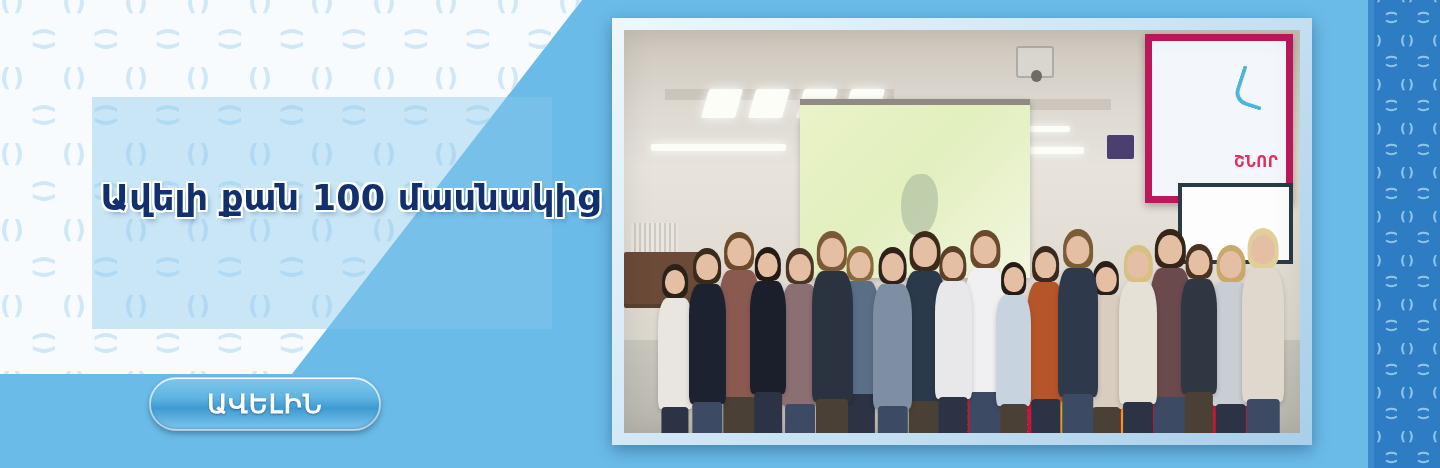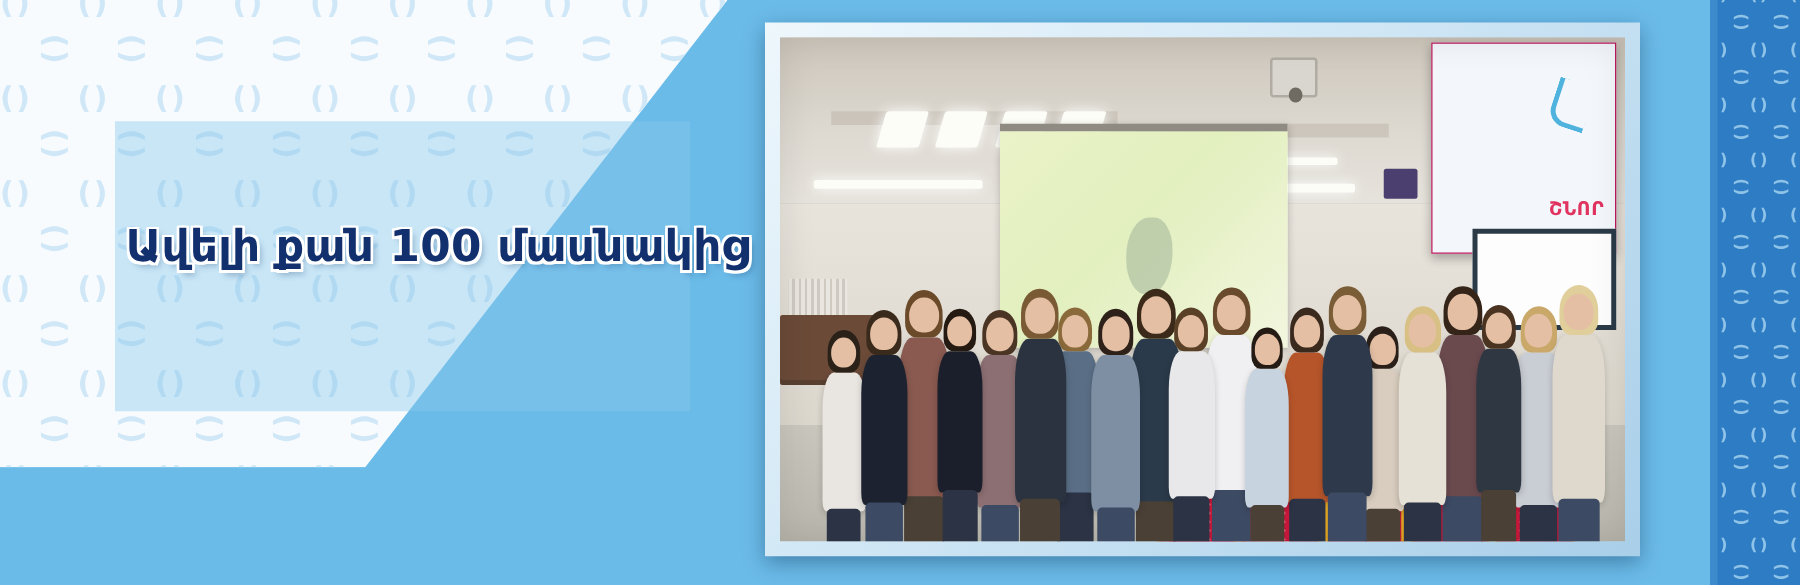--- a/index.html
+++ b/index.html
@@ -104,21 +104,21 @@
   .wall{position:absolute;left:0;top:33%;width:100%;height:44%;
     background:linear-gradient(to bottom,#e8e4dc,#dcd7cd);}
   .floor{position:absolute;left:0;top:77%;width:100%;height:23%;
     background:linear-gradient(to bottom,#c9c7bd,#b9b7ad);}
   .screen{position:absolute;left:26%;top:17%;width:34%;height:43%;
     background:linear-gradient(135deg,#eaf3c8 0%,#e2efbe 45%,#f2f6df 100%);
     border-top:6px solid #8f8b82;box-shadow:0 2px 6px rgba(0,0,0,.22);}
   .screen-blob{position:absolute;left:44%;top:40%;width:16%;height:36%;
     background:#b9c9a8;border-radius:50% 40% 55% 45%;opacity:.85;}
   .tv{position:absolute;right:1%;top:1%;width:22%;height:42%;
-    background:#f3f7fb;border:1px solid #be185d;box-sizing:border-box;
+    background:#f3f7fb;border:7px solid #be185d;box-sizing:border-box;
     box-shadow:0 3px 8px rgba(0,0,0,.3);}
   .tv-text{position:absolute;right:6%;bottom:16%;color:#e0335f;
     font-size:15px;font-weight:700;letter-spacing:.5px;white-space:nowrap;}
   .tv-mark{position:absolute;right:14%;top:18%;width:26px;height:34px;
     border-left:4px solid #4fb3dd;border-bottom:4px solid #4fb3dd;
     transform:rotate(18deg);border-radius:0 0 0 14px;}
   .tv2{position:absolute;right:1%;top:38%;width:17%;height:20%;
     background:#fdfdfd;border:4px solid #2a3a47;box-sizing:border-box;}
   .projector{position:absolute;left:58%;top:4%;width:5%;height:7%;
     background:#d9d6cf;border:2px solid #b0aca3;border-radius:3px;}
@@ -272,20 +272,21 @@
         <span class="gl h" style="left: 558px; top: 370px; font-size: 24px;">()</span>
       </div>
   </div>
 
   <div class="tint-card"></div>
 
   <div class="headline">
     <span>Ավելի քան 100 մասնակից</span>
   </div>
 
+  <button class="cta">ԱՎԵԼԻՆ</button>
 
   <div class="photo-card">
     <div class="photo">
       <div class="ceiling">
         <div class="ceil-panel" style="left:6%;top:44%;width:34%;height:9%;"></div>
         <div class="ceil-panel" style="left:42%;top:52%;width:30%;height:8%;"></div>
         <div class="ceil-light" style="left:12%;top:44%;width:5%;height:22%;transform:skewX(-16deg);"></div>
         <div class="ceil-light" style="left:19%;top:44%;width:5%;height:22%;transform:skewX(-16deg);"></div>
         <div class="ceil-light" style="left:26%;top:44%;width:5%;height:22%;transform:skewX(-16deg);"></div>
         <div class="ceil-light" style="left:33%;top:44%;width:5%;height:22%;transform:skewX(-16deg);"></div>

